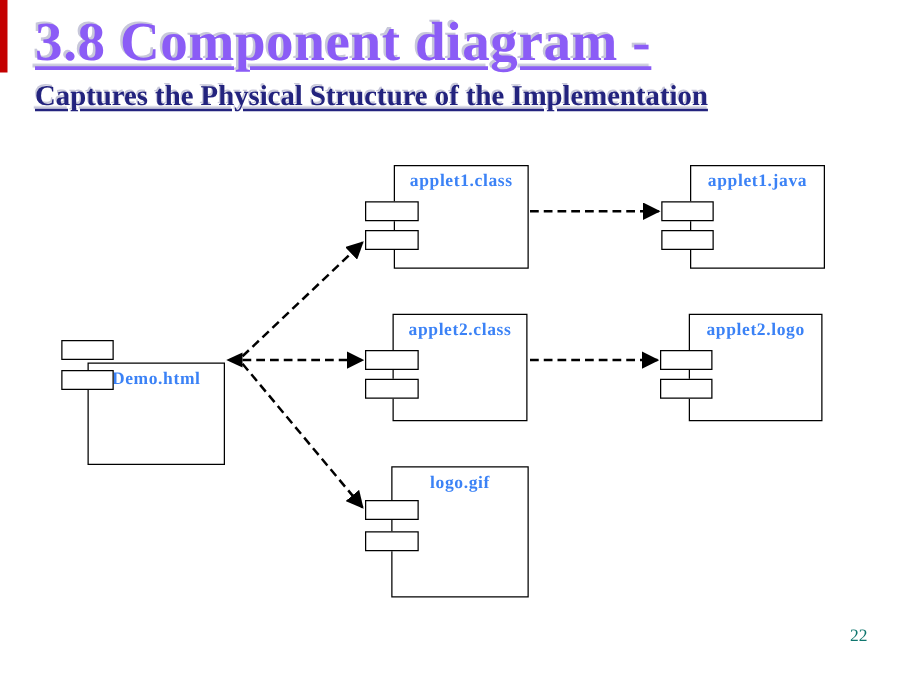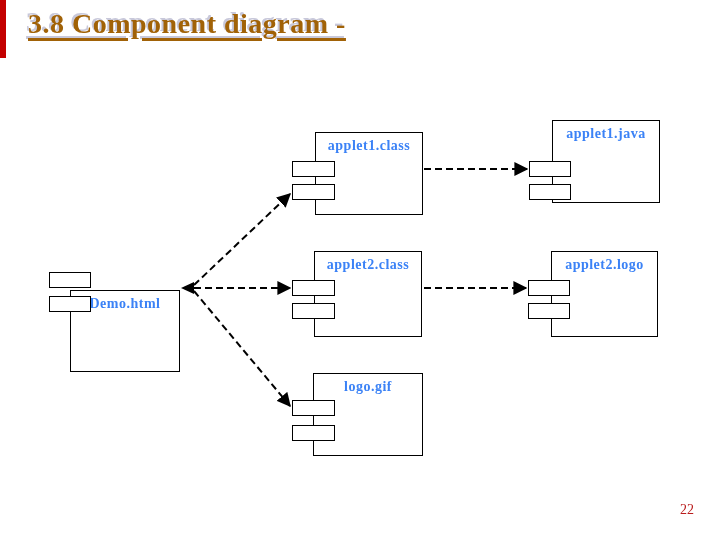--- a/index.html
+++ b/index.html
@@ -9,22 +9,22 @@
     background:#ffffff;
     overflow:hidden;
     font-family:"Liberation Serif", serif;
   }
   .accent-bar{
     position:absolute;left:0;top:0;width:6px;height:58px;
     background:#c40000;
   }
   .title{
     position:absolute;left:28px;top:8px;margin:0;
-    font-size:28px;font-weight:bold;
-    color:#a16207;
+    font-size:44px;font-weight:bold;
+    color:#8b5cf6;
     text-decoration:underline;
     text-decoration-thickness:3px;
     text-underline-offset:5px;
     text-shadow:-2px -2px 0 #c8c8da;
     letter-spacing:0.5px;
     white-space:nowrap;
   }
   .subtitle{
     position:absolute;left:28px;top:64px;margin:0;
     font-size:23px;font-weight:bold;
@@ -55,31 +55,32 @@
     background:#ffffff;
     border:1px solid #000000;
     box-sizing:border-box;
   }
   .arrows-layer{
     position:absolute;left:0;top:0;width:720px;height:540px;
     pointer-events:none;
   }
   .page-number{
     position:absolute;left:680px;top:502px;
-    font-size:14px;color:#b91c1c;
+    font-size:14px;color:#0f766e;
   }
 </style>
 </head>
 <body>
 
 <div class="slide">
 
   <div class="accent-bar"></div>
 
   <h1 class="title">3.8 Component diagram -</h1>
+  <h2 class="subtitle">Captures the Physical Structure of the Implementation</h2>
 
   <svg class="arrows-layer" viewBox="0 0 720 540">
     <defs>
       <marker id="arrowhead" viewBox="0 0 10 10" refX="9" refY="5" markerWidth="7" markerHeight="7" orient="auto">
         <path d="M0,0 L10,5 L0,10 z" fill="#000000"></path>
       </marker>
     </defs>
 
     <polygon points="181,288 194,282 194,294" fill="#000000"></polygon>
     <line x1="194" y1="285" x2="290" y2="194" stroke="#000000" stroke-width="2" stroke-dasharray="7 4" marker-end="url(#arrowhead)"></line>
@@ -99,21 +100,21 @@
 
   <div>
     <div class="comp-main" style="left:315px;top:132px;width:108px;height:83px;">
       <span class="comp-label">applet1.class</span>
     </div>
     <div class="comp-tab" style="left:292px;top:161px;width:43px;height:16px;"></div>
     <div class="comp-tab" style="left:292px;top:184px;width:43px;height:16px;"></div>
   </div>
 
   <div>
-    <div class="comp-main" style="left:552px;top:120px;width:108px;height:83px;">
+    <div class="comp-main" style="left:552px;top:132px;width:108px;height:83px;">
       <span class="comp-label">applet1.java</span>
     </div>
     <div class="comp-tab" style="left:529px;top:161px;width:42px;height:16px;"></div>
     <div class="comp-tab" style="left:529px;top:184px;width:42px;height:16px;"></div>
   </div>
 
   <div>
     <div class="comp-main" style="left:314px;top:251px;width:108px;height:86px;">
       <span class="comp-label">applet2.class</span>
     </div>
@@ -123,21 +124,21 @@
 
   <div>
     <div class="comp-main" style="left:551px;top:251px;width:107px;height:86px;">
       <span class="comp-label">applet2.logo</span>
     </div>
     <div class="comp-tab" style="left:528px;top:280px;width:42px;height:16px;"></div>
     <div class="comp-tab" style="left:528px;top:303px;width:42px;height:16px;"></div>
   </div>
 
   <div>
-    <div class="comp-main" style="left:313px;top:373px;width:110px;height:83px;font-family:Liberation Serif, serif;">
+    <div class="comp-main" style="left:313px;top:373px;width:110px;height:105px;font-family:Liberation Serif, serif;">
       <span class="comp-label">logo.gif</span>
     </div>
     <div class="comp-tab" style="left:292px;top:400px;width:43px;height:16px;"></div>
     <div class="comp-tab" style="left:292px;top:425px;width:43px;height:16px;"></div>
   </div>
 
   <div class="page-number">22</div>
 
 </div>
 

